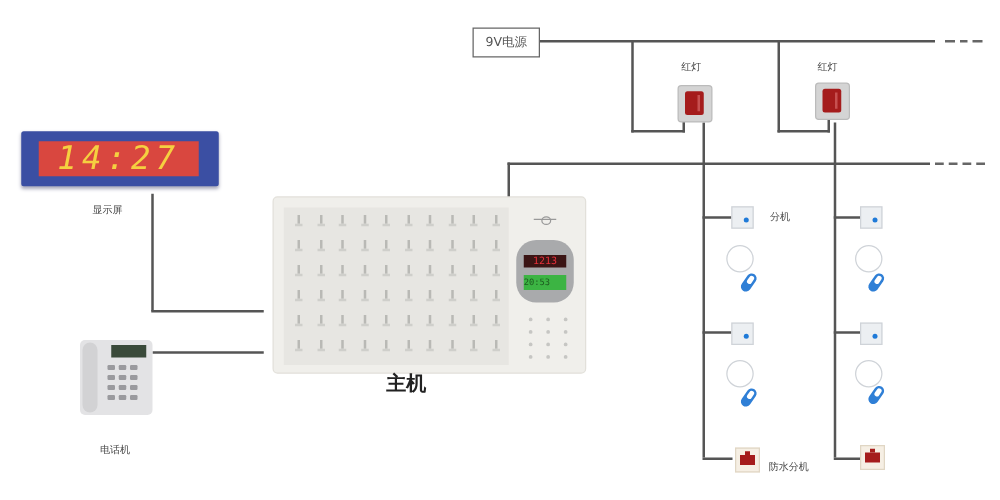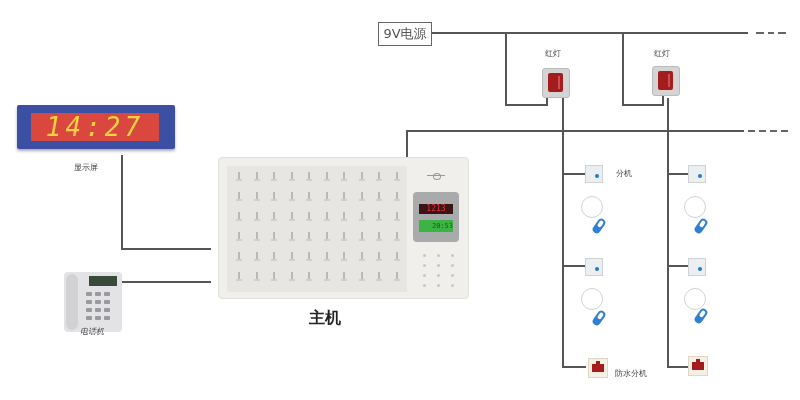--- a/index.html
+++ b/index.html
@@ -6,21 +6,21 @@
   body { width:800px; height:400px; position:relative; overflow:hidden;
          font-family:"DejaVu Sans", sans-serif; color:#333; }
   .line-h { position:absolute; height:2px; background:#555; }
   .line-v { position:absolute; width:2px; background:#555; }
   .dash { position:absolute; height:2px; background:#666; }
   .label { position:absolute; font-size:8px; color:#444; white-space:nowrap; }
   .big-label { position:absolute; font-size:16px; color:#222; font-weight:bold; white-space:nowrap; }
 
   
   .power-box { position:absolute; left:378px; top:22px; width:52px; height:22px;
-               border:1.5px solid #666; background:#fff; font-size:13px; color:#555;
+               border:1.5px solid #666; background:#fff; font-size:10px; color:#555;
                display:flex; align-items:center; justify-content:center; }
 
   
   .clock { position:absolute; left:17px; top:105px; width:158px; height:44px;
            background:#3b4fa3; border-radius:2px; box-shadow:0 2px 3px #aab; }
   .clock-inner { position:absolute; left:14px; top:8px; width:128px; height:28px;
            background:#d9473f; display:flex; align-items:center; justify-content:center;
            font-family:"DejaVu Sans Mono", monospace; font-size:26px; color:#f5d040;
            letter-spacing:4px; font-style:italic; }
 
@@ -34,25 +34,25 @@
   
   .host { position:absolute; left:218px; top:157px; width:249px; height:140px;
           background:#f0efeb; border:1px solid #e2e0da; border-radius:4px; }
   .keypanel { position:absolute; left:8px; top:8px; width:180px; height:126px;
           background:#e7e6e2; }
   .keyrow { position:absolute; left:6px; height:14px; width:170px; display:flex; justify-content:space-between; }
   .key { width:12px; height:12px; position:relative; }
   .key::before { content:""; position:absolute; left:5px; top:2px; width:2px; height:7px; background:#b9b9b5; }
   .key::after { content:""; position:absolute; left:3px; top:9px; width:6px; height:2px; background:#cfcfcb; }
   .ctrl-panel { position:absolute; left:194px; top:34px; width:46px; height:50px;
-          background:#a9aaac; border-radius:4px; }
+          background:#a9aaac; border-radius:16px; }
   .led-red { position:absolute; left:6px; top:12px; width:34px; height:10px; background:#3b1515;
           color:#e8303a; font-family:"DejaVu Sans Mono", monospace; font-size:8px; line-height:10px; text-align:center; }
   .led-green { position:absolute; left:6px; top:28px; width:34px; height:12px; background:#3cb443;
-          color:#1d5a20; font-family:"DejaVu Sans Mono", monospace; font-size:7px; line-height:12px; text-align:right; }
+          color:#1d5a20; font-family:"DejaVu Sans Mono", monospace; font-size:7px; line-height:12px; text-align:left; }
   .logo-mark { position:absolute; left:208px; top:15px; width:18px; height:6px; }
   .logo-mark::before { content:""; position:absolute; left:0; top:2px; width:18px; height:1px; background:#999; }
   .logo-mark::after { content:""; position:absolute; left:6px; top:0; width:6px; height:5px; border:1px solid #999; border-radius:50%; }
   .dialpad { position:absolute; left:200px; top:92px; width:40px; height:44px; }
   .dial { position:absolute; width:3px; height:3px; background:#c6c6c3; border-radius:50%; }
 
   
   .phone { position:absolute; left:64px; top:272px; width:58px; height:60px; background:#e3e3e5; border-radius:4px; }
   .handset { position:absolute; left:2px; top:2px; width:12px; height:56px; background:#d2d2d4; border-radius:6px; }
   .phone-screen { position:absolute; left:25px; top:4px; width:28px; height:10px; background:#3a4a3a; }
@@ -214,39 +214,39 @@
       <span class="dial" style="left:18px; top:14px;"></span>
       <span class="dial" style="left:32px; top:14px;"></span>
     <span class="dial" style="left:4px; top:24px;"></span>
       <span class="dial" style="left:18px; top:24px;"></span>
       <span class="dial" style="left:32px; top:24px;"></span>
     <span class="dial" style="left:4px; top:34px;"></span>
       <span class="dial" style="left:18px; top:34px;"></span>
       <span class="dial" style="left:32px; top:34px;"></span>
   </div>
 </div>
-<div class="big-label" style="left:309px; top:308px;">主机</div>
+<div class="big-label" style="left:309px; top:297px;">主机</div>
 
 <div class="phone">
   <div class="handset"></div>
   <div class="phone-screen"></div>
   <span class="pkey" style="left:22px; top:20px;"></span>
     <span class="pkey" style="left:31px; top:20px;"></span>
     <span class="pkey" style="left:40px; top:20px;"></span>
   <span class="pkey" style="left:22px; top:28px;"></span>
     <span class="pkey" style="left:31px; top:28px;"></span>
     <span class="pkey" style="left:40px; top:28px;"></span>
   <span class="pkey" style="left:22px; top:36px;"></span>
     <span class="pkey" style="left:31px; top:36px;"></span>
     <span class="pkey" style="left:40px; top:36px;"></span>
   <span class="pkey" style="left:22px; top:44px;"></span>
     <span class="pkey" style="left:31px; top:44px;"></span>
     <span class="pkey" style="left:40px; top:44px;"></span>
 </div>
-<div class="label" style="left:80px; top:326px;font-style:italic;">电话机</div>
+<div class="label" style="left:80px; top:354px;">电话机</div>
 
 <div class="ext" style="left:585px; top:165px;"></div>
 <div class="label" style="left:616px; top:168px;">分机</div>
 <div class="cord" style="left:581px; top:196px;"></div>
 <div class="button-pen" style="left:595px; top:218px;"></div>
 
 <div class="ext" style="left:585px; top:258px;"></div>
 <div class="cord" style="left:581px; top:288px;"></div>
 <div class="button-pen" style="left:595px; top:310px;"></div>
 

